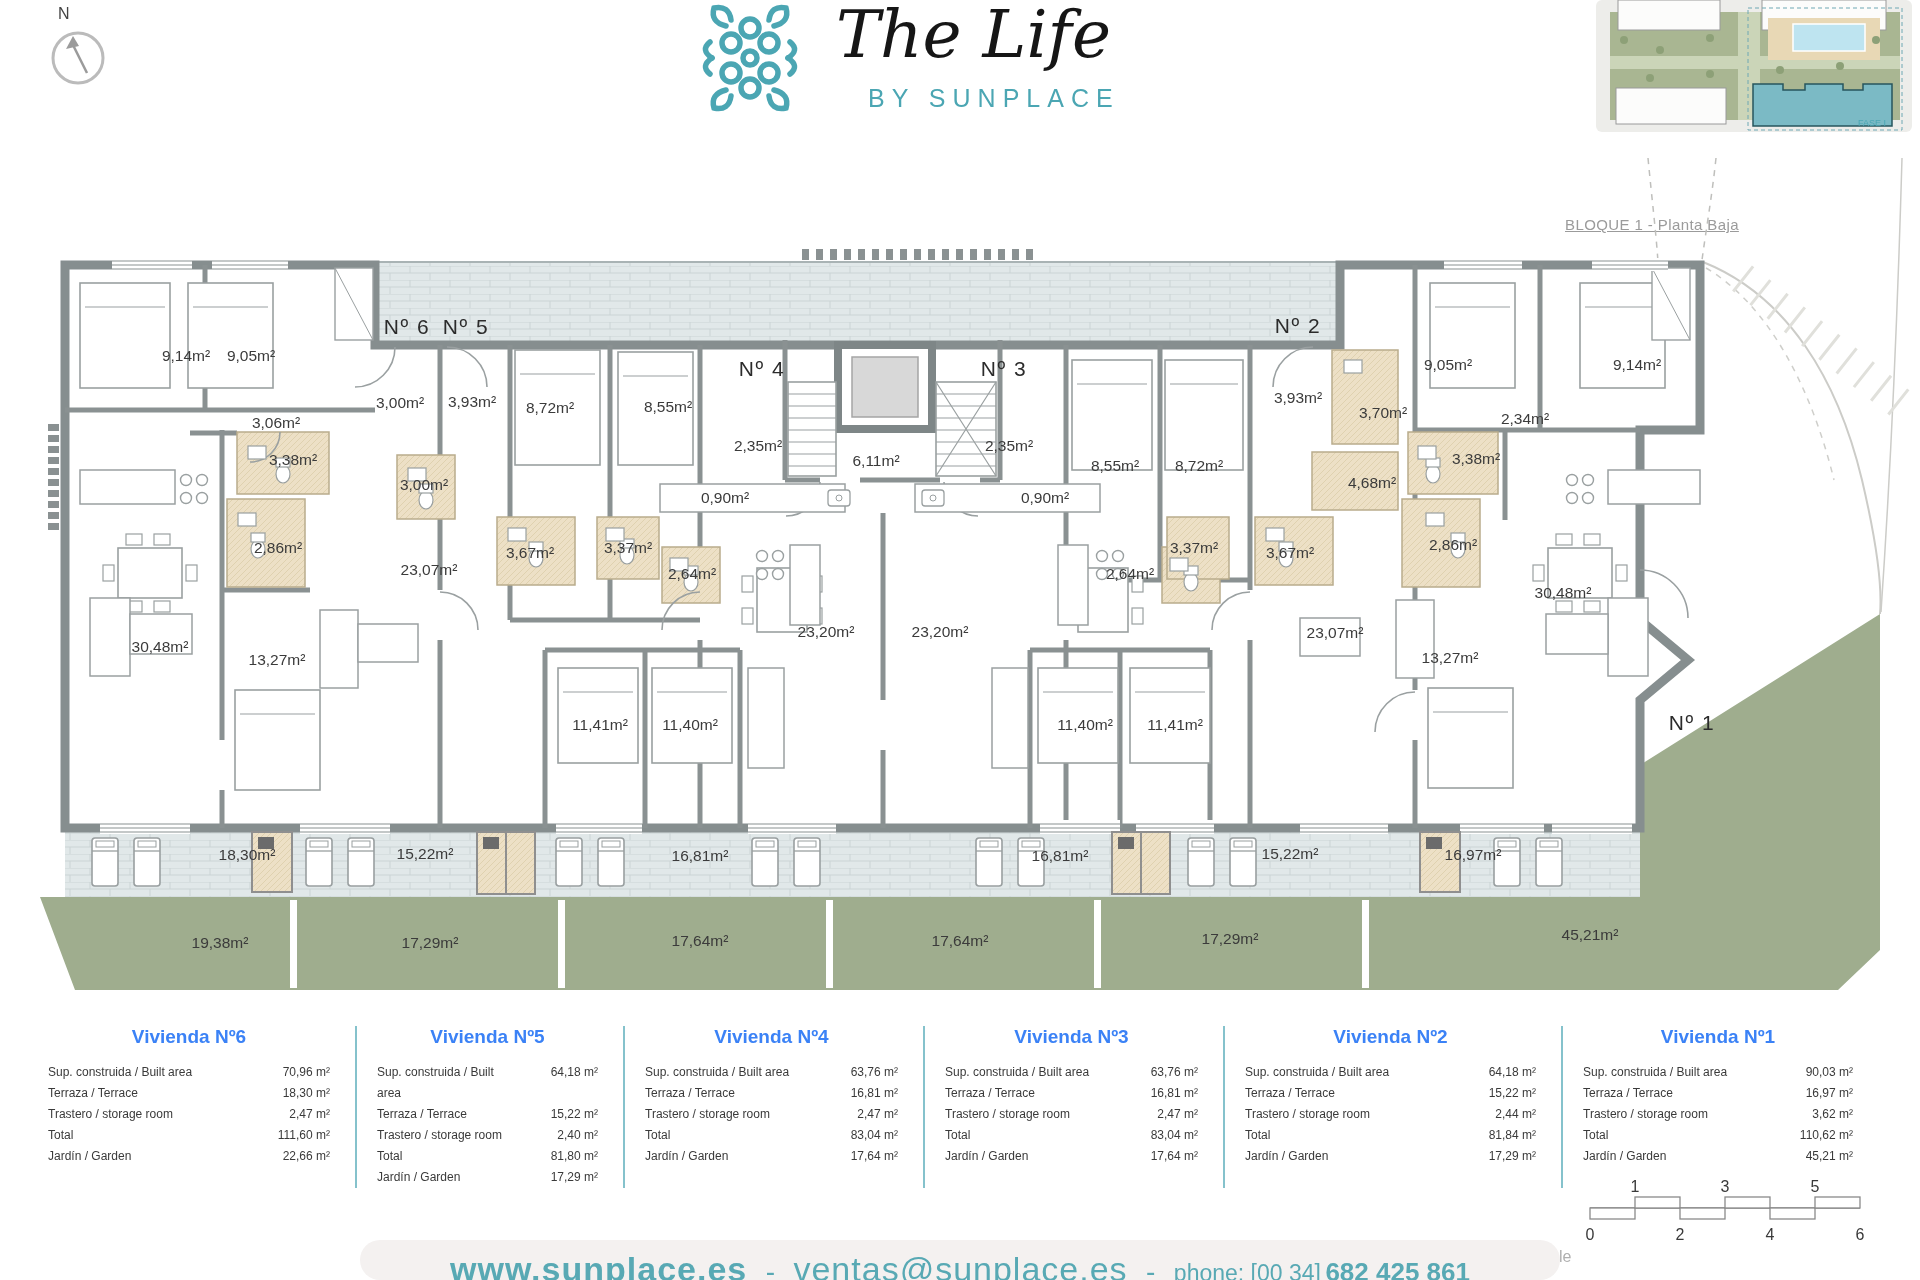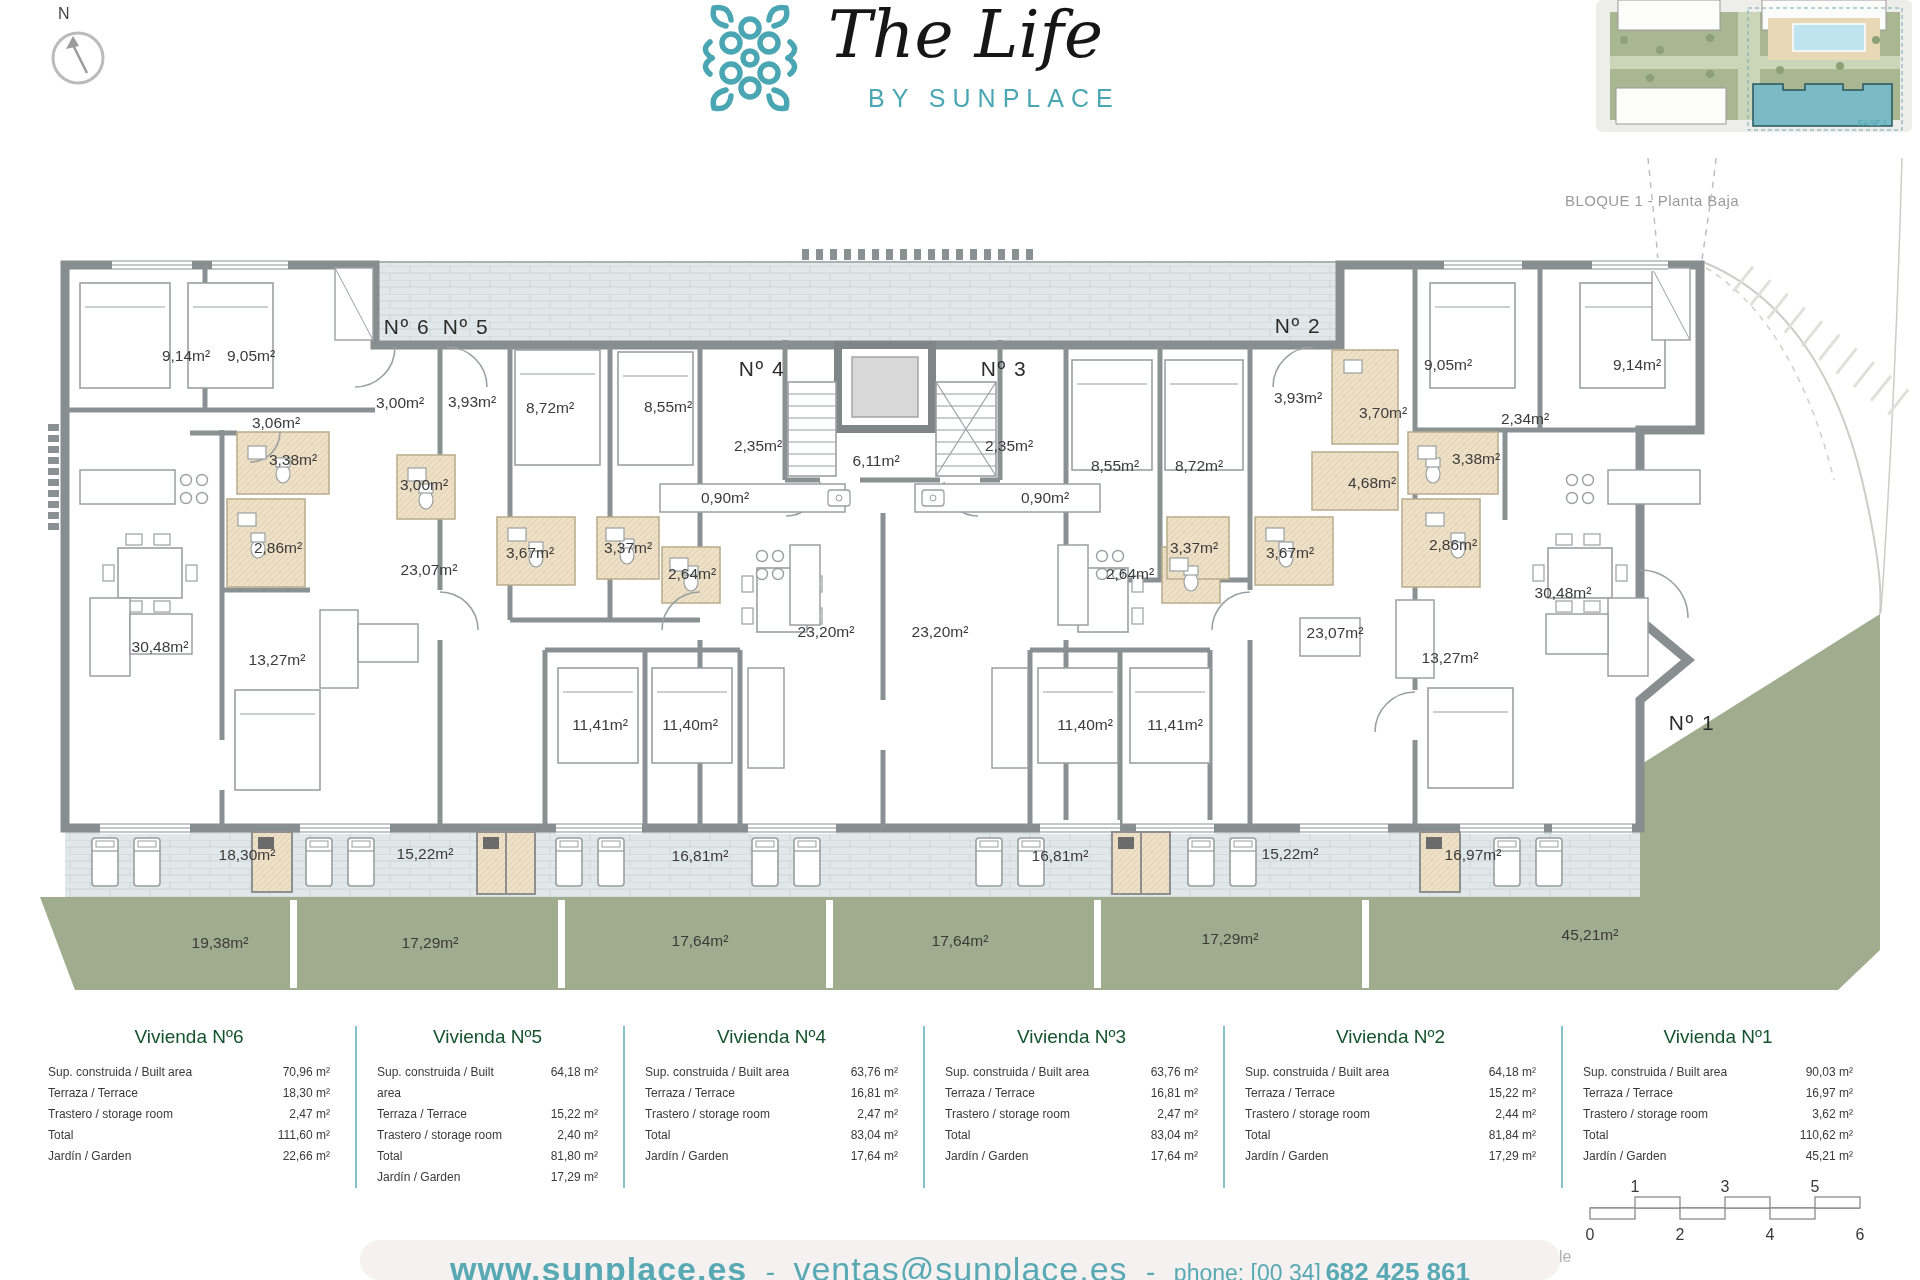--- a/index.html
+++ b/index.html
@@ -1,31 +1,31 @@
 <!DOCTYPE html>
 <html><head>
 <meta charset="utf-8">
 <style>
   html,body{margin:0;padding:0;}
   body{width:1920px;height:1280px;position:relative;overflow:hidden;background:#ffffff;
        font-family:"Liberation Sans",sans-serif;}
   .abs{position:absolute;}
   
   #compass-n{font:16px "Liberation Sans",sans-serif;color:#444;}
-  #logo-title{font-family:"DejaVu Serif",serif;font-style:italic;font-size:66px;color:#161616;line-height:1;}
+  #logo-title{font-family:"DejaVu Serif",serif;font-style:italic;font-size:66px;color:#161616;line-height:1;margin-left:8px;}
   #logo-sub{font-size:25px;letter-spacing:7px;color:#4BA6B3;}
   #inset-caption{font-size:15px;color:#9B9B9B;letter-spacing:.4px;}
   
   #plan text.rl{font:15.5px "Liberation Sans",sans-serif;fill:#3B3B3B;text-anchor:middle;}
   #plan text.ul{font:21px "Liberation Sans",sans-serif;fill:#2B2B2B;text-anchor:middle;letter-spacing:1.5px;}
   
   #summary{display:grid;grid-template-columns:312px 268px 300px 300px 338px 317px;}
   #summary .col{padding:0 10px 0 20px;}
   #summary .col.divided{border-left:2px solid #85C2CC;margin-left:15px;}
-  #summary .vtitle{text-align:center;font-size:19px;color:#14532d;margin-bottom:14px;}
+  #summary .vtitle{text-align:center;font-size:19px;color:#3b82f6;margin-bottom:14px;font-weight:bold;}
   #summary .vrow{display:flex;justify-content:space-between;font-size:12px;color:#3A3A3A;line-height:21px;}
   #summary .vrow .val{min-width:84px;text-align:right;}
   
   #scale-label{font-size:16px;color:#AFAFAF;}
   .tick{position:absolute;font-size:16px;color:#3A3A3A;transform:translateX(-50%);}
   
   #footer{left:0;right:0;top:1250px;text-align:center;white-space:nowrap;color:#58A9B4;}
   #footer .w{font-size:34px;font-weight:bold;letter-spacing:1px;}
   #footer .sep{font-size:28px;padding:0 14px;}
   #footer .e{font-size:34px;letter-spacing:1px;}
@@ -86,21 +86,21 @@
       <circle cx="70" cy="50" r="4"></circle>
       <circle cx="120" cy="38" r="4"></circle>
     <circle cx="190" cy="70" r="4"></circle>
       <circle cx="250" cy="66" r="4"></circle>
       <circle cx="60" cy="78" r="4"></circle>
     <circle cx="286" cy="40" r="4"></circle>
       <circle cx="120" cy="74" r="4"></circle>
   </g>
   <text x="268" y="126" font-size="9" fill="#4BA6B3">FASE I</text>
 </svg>
-<div id="inset-caption" class="abs" style="left:1565px;top:192px;">BLOQUE 1 - Planta Baja</div>
+<div id="inset-caption" class="abs" style="left:1565px;top:216px;text-decoration:underline;">BLOQUE 1 - Planta Baja</div>
 
 <svg id="plan" class="abs" style="left:0;top:0;" width="1920" height="1280" viewBox="0 0 1920 1280">
   <defs>
     <pattern id="brick" width="40" height="14" patternUnits="userSpaceOnUse">
       <rect width="40" height="14" fill="#E1E8E9"></rect>
       <path d="M0,0H40 M0,7H40 M10,0V7 M30,7V14" stroke="#CBD4D6" stroke-width="1" fill="none"></path>
     </pattern>
     <pattern id="tanhatch" width="6" height="6" patternUnits="userSpaceOnUse">
       <rect width="6" height="6" fill="#EDE0C6"></rect>
       <path d="M0,6 L6,0" stroke="#DCCDA9" stroke-width="0.8"></path>

